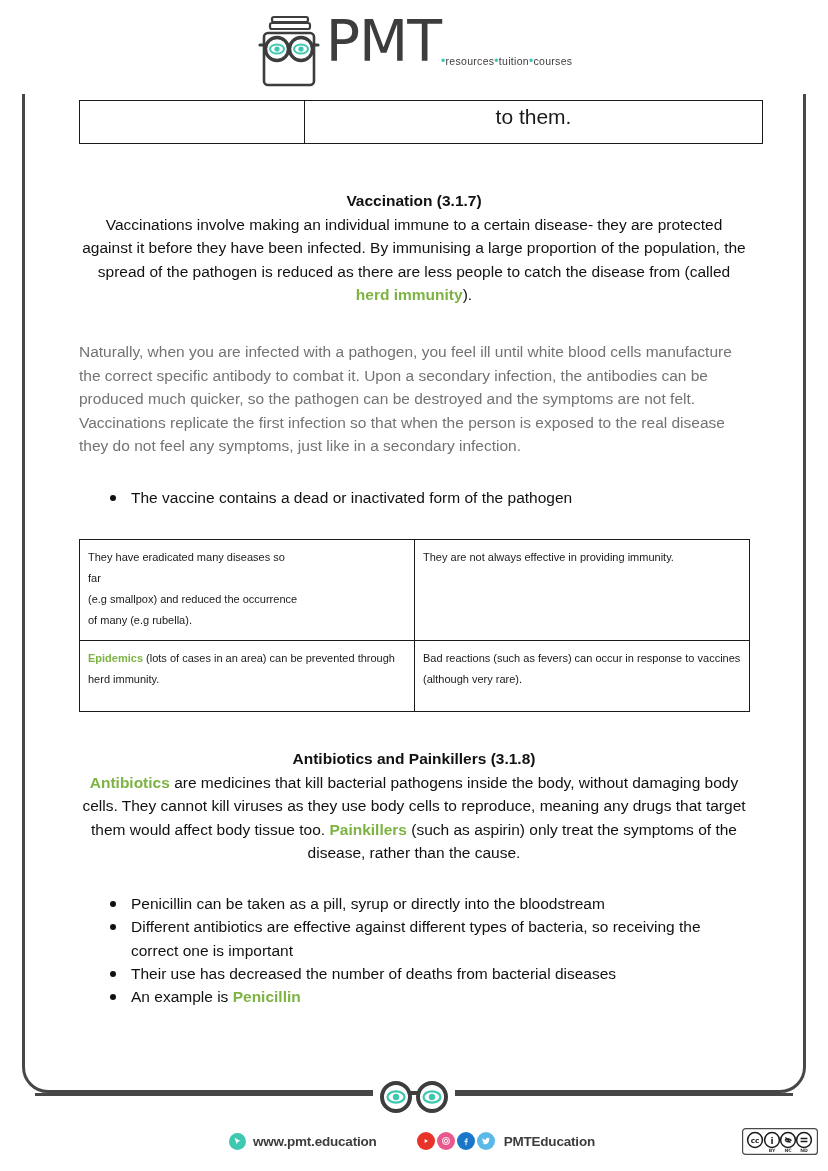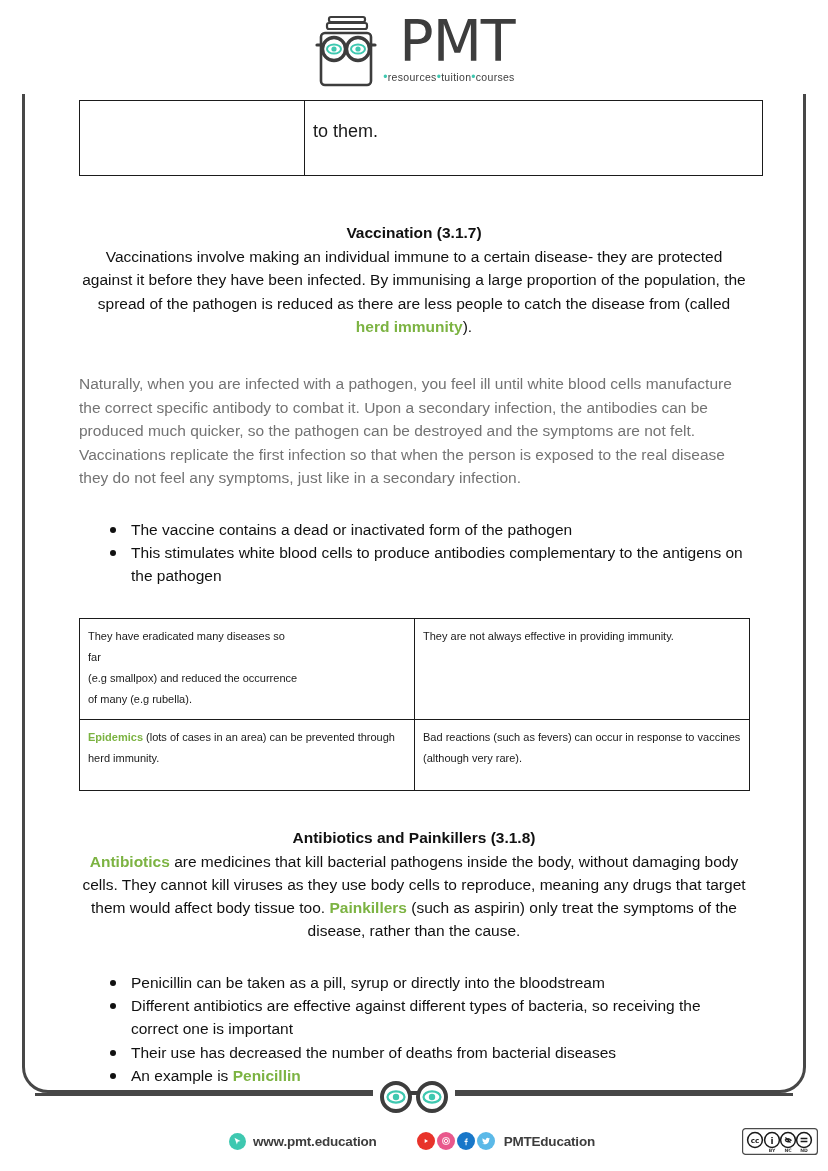--- a/index.html
+++ b/index.html
@@ -49,21 +49,21 @@
     padding: 0 14px;
   }
   .logo-mark {
     width: 66px;
     height: 76px;
     position: relative;
     flex: none;
   }
   .logo-text-wrap {
     display: flex;
-    flex-direction: column;
+    flex-direction: row;
     align-items: flex-end;
     margin-left: 2px;
   }
   .logo-pmt {
     font-size: 57px;
     line-height: 54px;
     font-weight: 400;
     letter-spacing: -1px;
     color: #3d3d3d;
     font-family: "DejaVu Sans", sans-serif;
@@ -89,23 +89,24 @@
   
   .frag-table {
     border-collapse: collapse;
     width: 684px;
     margin-left: 0;
     table-layout: fixed;
   }
   .frag-table td {
     border: 1.4px solid #1b1b1b;
     height: 34px;
-    padding: 20px 8px;
-    font-size: 18px;
+    padding: 4px 8px;
+    font-size: 21px;
     vertical-align: top;
+    text-align: center;
   }
   .frag-table td.c1 { width: 208px; }
 
   h2.section-title {
     text-align: center;
     font-size: 15.5px;
     font-weight: bold;
     margin: 48px 0 0 0;
     color: #111;
   }
@@ -301,21 +302,20 @@
   </tbody>
     </table>
 
   <h2 class="section-title">Vaccination (3.1.7)</h2>
   <p class="centered"><span>Vaccinations involve making an individual immune to a certain disease- they are protected against it before they have been infected. By immunising a large proportion of the population, the spread of the pathogen is reduced as there are less people to catch the disease from (called </span><span class="green">herd immunity</span><span>).</span></p>
 
   <p class="left">Naturally, when you are infected with a pathogen, you feel ill until white blood cells manufacture the correct specific antibody to combat it. Upon a secondary infection, the antibodies can be produced much quicker, so the pathogen can be destroyed and the symptoms are not felt. Vaccinations replicate the first infection so that when the person is exposed to the real disease they do not feel any symptoms, just like in a secondary infection.</p>
 
   <ul class="bullets">
     <li>The vaccine contains a dead or inactivated form of the pathogen</li>
-    <li>This stimulates white blood cells to produce antibodies complementary to the antigens on the pathogen</li>
   </ul>
 
   <table class="ad-table">
     <colgroup>
         <col class="a">
         <col class="b">
       </colgroup>
     <tbody>
     <tr class="row-tall">
       <td>

